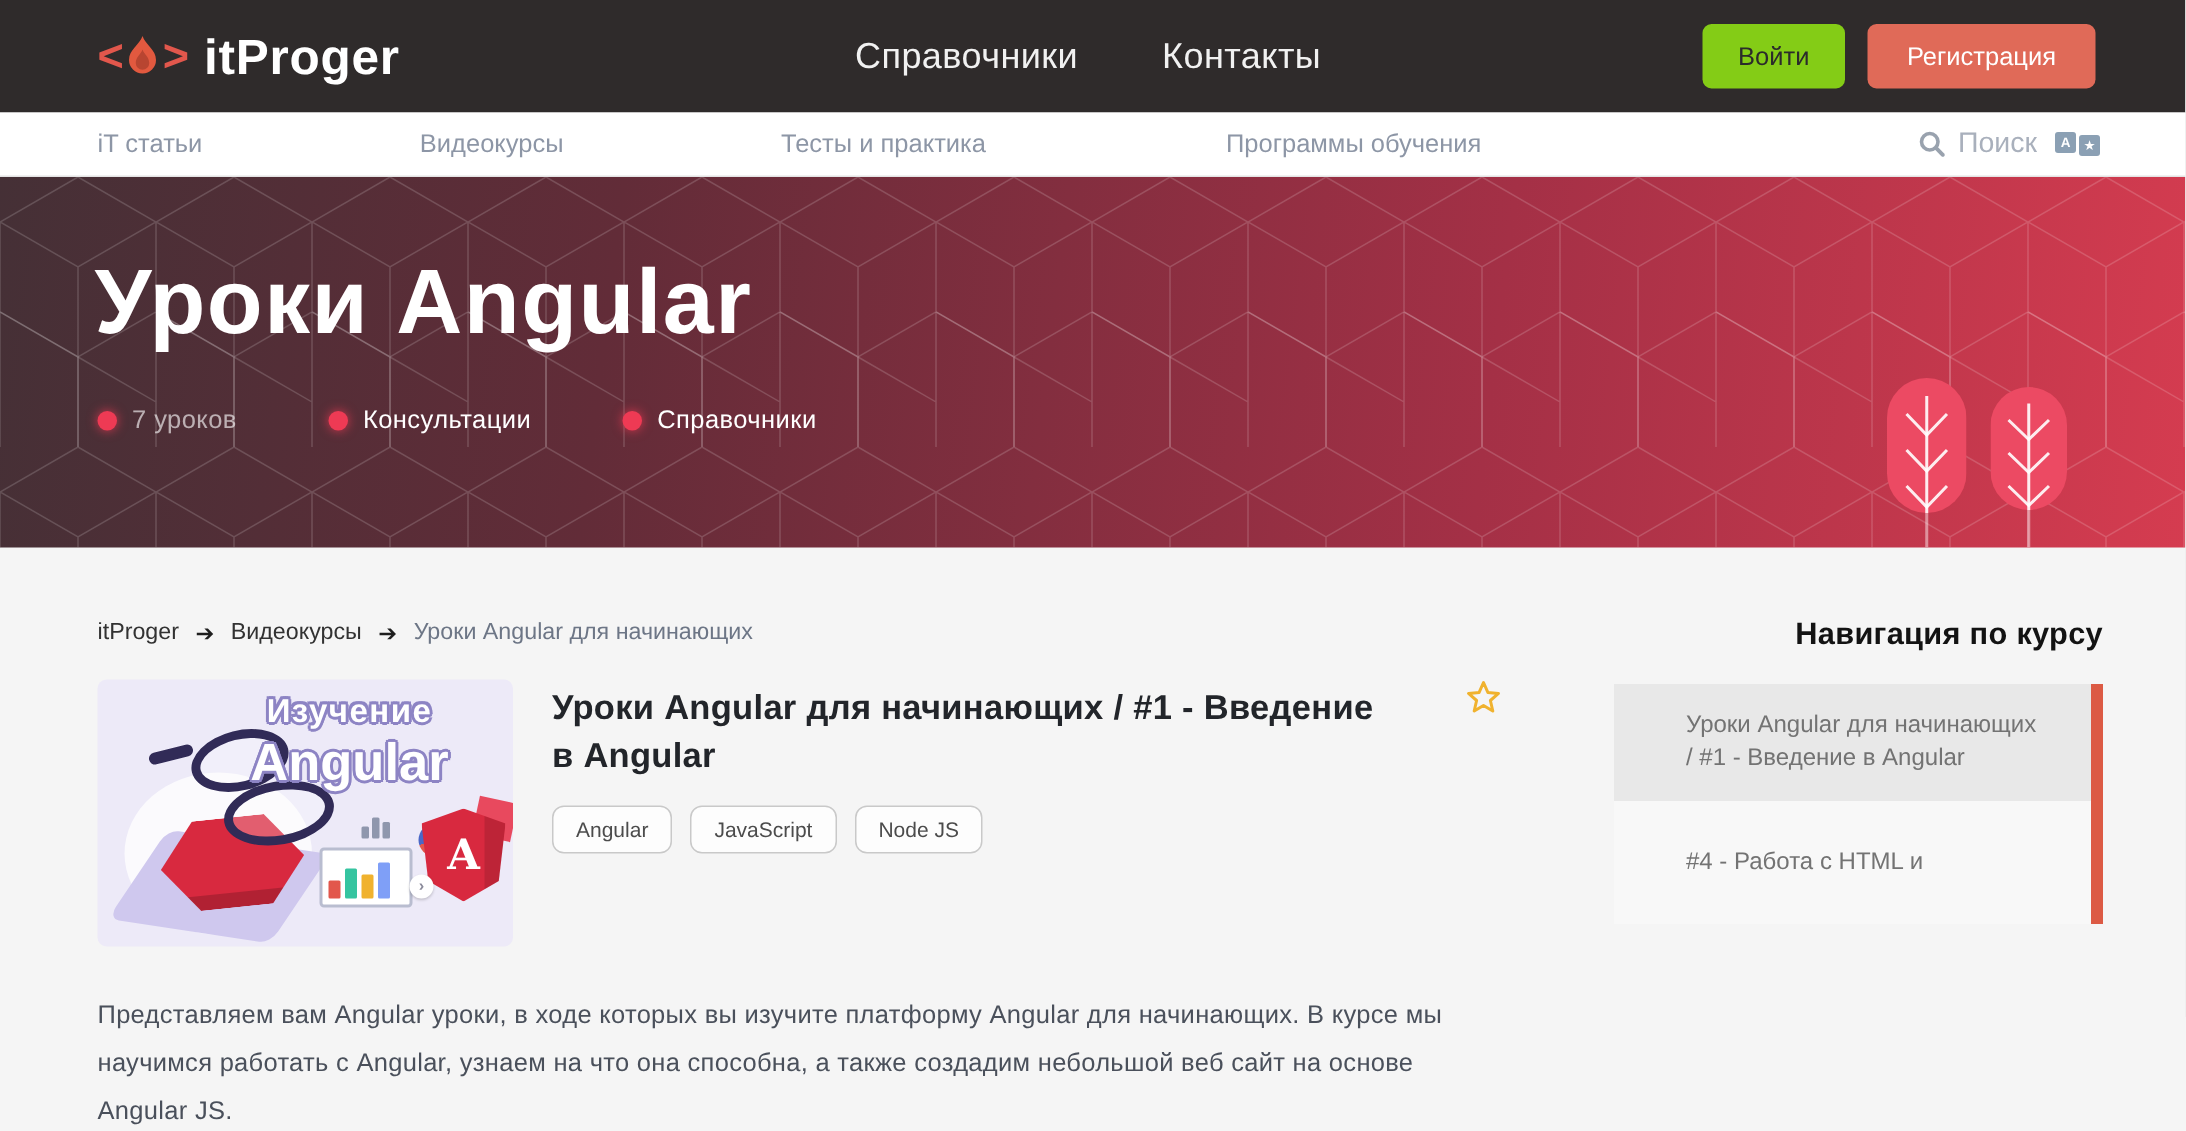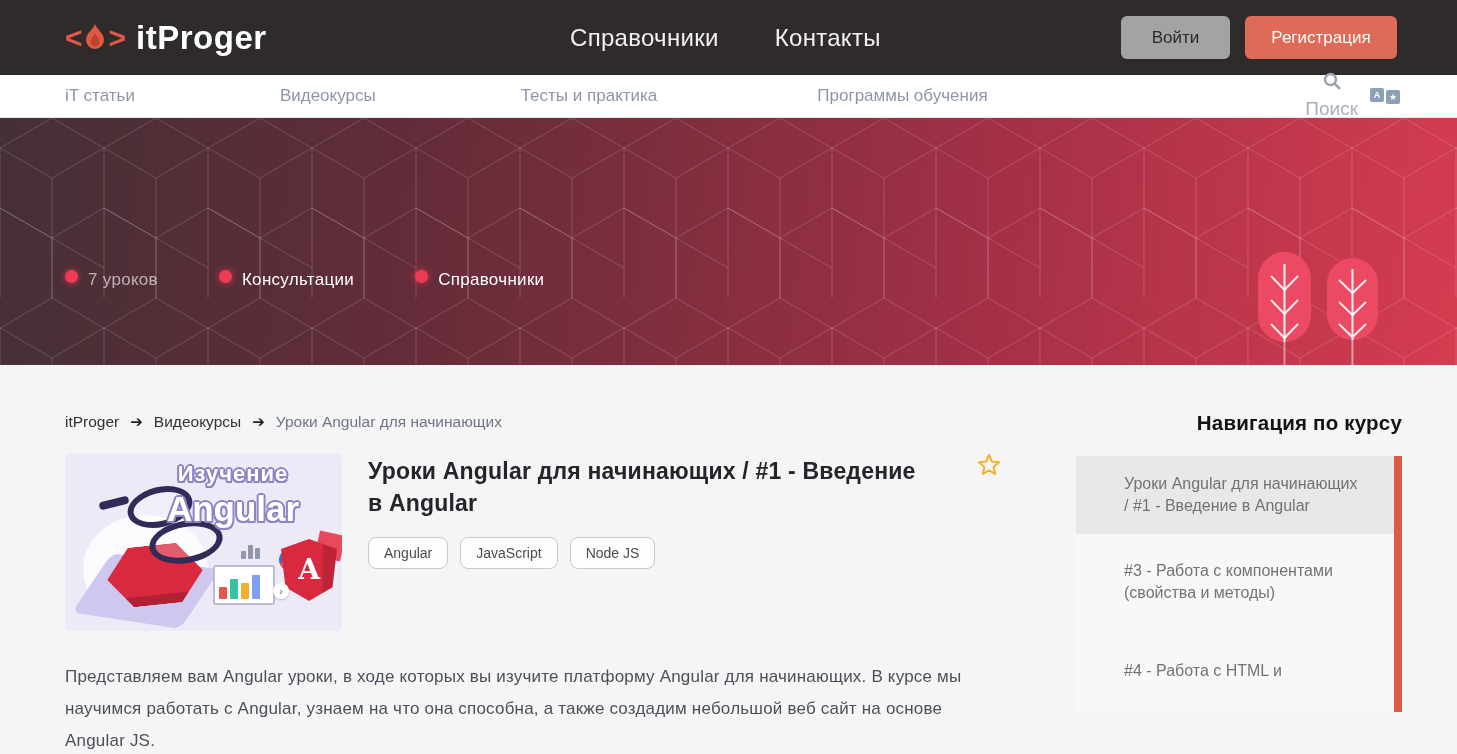--- a/index.html
+++ b/index.html
@@ -10,39 +10,39 @@
   
   .topbar { position:relative; height:75px; background:#2f2b2b; display:flex; align-items:center; padding:0 60px 0 65px; }
   .brand { display:flex; align-items:center; gap:12px; cursor:pointer; }
   .logo-icon { display:flex; align-items:center; gap:2px; }
   .logo-bracket { color:#e2574c; font-size:30px; font-weight:800; line-height:1; letter-spacing:-2px; }
   .brand-text { color:#ffffff; font-size:33px; font-weight:800; letter-spacing:.5px; }
   .topnav { position:absolute; left:570px; display:flex; gap:56px; }
   .topnav a { color:#f1f1f1; font-size:24px; letter-spacing:.3px; text-decoration:none; cursor:pointer; }
   .auth { position:absolute; right:60px; display:flex; gap:15px; }
   .btn { height:43px; border:none; border-radius:6px; font-size:17px; font-family:inherit; cursor:pointer; }
-  .btn-login { width:109px; background:#a3a3a3; color:#2b2b2b; }
+  .btn-login { width:95px; background:#84cc16; color:#2b2b2b; }
   .btn-register { width:152px; background:#e06a58; color:#ffffff; }
 
   
   .subnav { position:relative; height:43px; background:#ffffff; display:flex; align-items:center; padding:0 57px 0 65px; border-bottom:1px solid #e4e4e4; box-shadow:0 1px 3px rgba(0,0,0,.05); }
   .subnav a.sn { color:#8d96a6; font-size:17px; text-decoration:none; cursor:pointer; white-space:nowrap; }
   .sn.i2 { margin-left:145px; } .sn.i3 { margin-left:145px; } .sn.i4 { margin-left:160px; }
-  .search { margin-left:auto; display:flex; align-items:center; gap:8px; cursor:pointer;flex-direction:column; }
+  .search { margin-left:auto; display:flex; align-items:center; gap:8px; cursor:pointer; }
   .search span { color:#a9b0bc; font-size:19px; }
   .translate { margin-left:12px; display:flex; gap:2px; cursor:pointer; }
   .tbox { width:14px; height:14px; background:#8ba0b4; color:#fff; font-size:9px; font-weight:700; border-radius:2px; display:flex; align-items:center; justify-content:center; }
   .tbox.t2 { margin-top:2px; }
 
   
   .hero { position:relative; height:247px; background:linear-gradient(97deg,#453036 0%,#622c38 28%,#a43046 68%,#d53c50 100%); overflow:hidden; }
   .hex-pattern { position:absolute; inset:0; width:100%; height:100%; }
   .hero h1 { position:absolute; left:63px; top:48px; color:#ffffff; font-size:61px; font-weight:800; letter-spacing:1px; }
   .badges { position:absolute; left:65px; top:152px; display:flex; gap:61px; align-items:center; }
-  .badge { display:flex; align-items:flex-start; gap:10px; }
+  .badge { display:flex; align-items:center; gap:10px; }
   .dot { width:13px; height:13px; border-radius:50%; background:#ee3a54; box-shadow:0 0 7px rgba(238,58,84,.85); }
   .badge em { font-style:normal; font-size:17px; color:#ffffff; letter-spacing:.3px; }
   .badge.muted em { color:rgba(255,255,255,.62); }
   .tree { position:absolute; }
   .tree1 { left:1258px; top:134px; }
   .tree2 { left:1327px; top:140px; }
 
   
   .content { position:relative; padding:48px 0 0 65px; }
   .breadcrumb { display:flex; align-items:center; gap:11px; font-size:15.5px; }
@@ -146,20 +146,21 @@
         <pattern id="cubes" width="104" height="180" patternUnits="userSpaceOnUse">
           <g fill="none" stroke="rgba(255,255,255,0.16)" stroke-width="1">
             <path d="M52 0 L104 30 L104 90 L52 120 L0 90 L0 30 Z M0 30 L52 60 L104 30 M52 60 L52 120"></path>
             <path d="M0 90 L52 120 L52 180 M0 90 L0 150 M-52 120 L0 150 L0 210"></path>
             <path d="M104 90 L156 120 M104 90 L104 150 L104 210 M52 120 L104 150 L156 120 M52 120 L52 180 L104 210"></path>
           </g>
         </pattern>
       </defs>
       <rect width="100%" height="100%" fill="url(#cubes)"></rect>
     </svg>
+    <h1>Уроки Angular</h1>
     <div class="badges">
       <span class="badge muted">
         <i class="dot"></i>
         <em>7 уроков</em>
       </span>
       <span class="badge">
         <i class="dot"></i>
         <em>Консультации</em>
       </span>
       <span class="badge">
@@ -249,21 +250,20 @@
       </div>
     </div>
 
     <p class="desc">Представляем вам Angular уроки, в ходе которых вы изучите платформу Angular для начинающих. В курсе мы научимся работать с Angular, узнаем на что она способна, а также создадим небольшой веб сайт на основе Angular JS.</p>
 
     <aside class="sidebar">
       <h3>Навигация по курсу</h3>
       <div class="panel">
         <div class="panel-items">
           <div class="nav-item active n1">Уроки Angular для начинающих / #1 - Введение в Angular</div>
-          <div class="nav-item n3">#3 - Работа с компонентами (свойства и методы)</div>
           <div class="nav-item n4">#4 - Работа с HTML и</div>
         </div>
         <div class="panel-scrollbar"></div>
       </div>
     </aside>
 
   </div>
 </div>
 
 </body></html>

